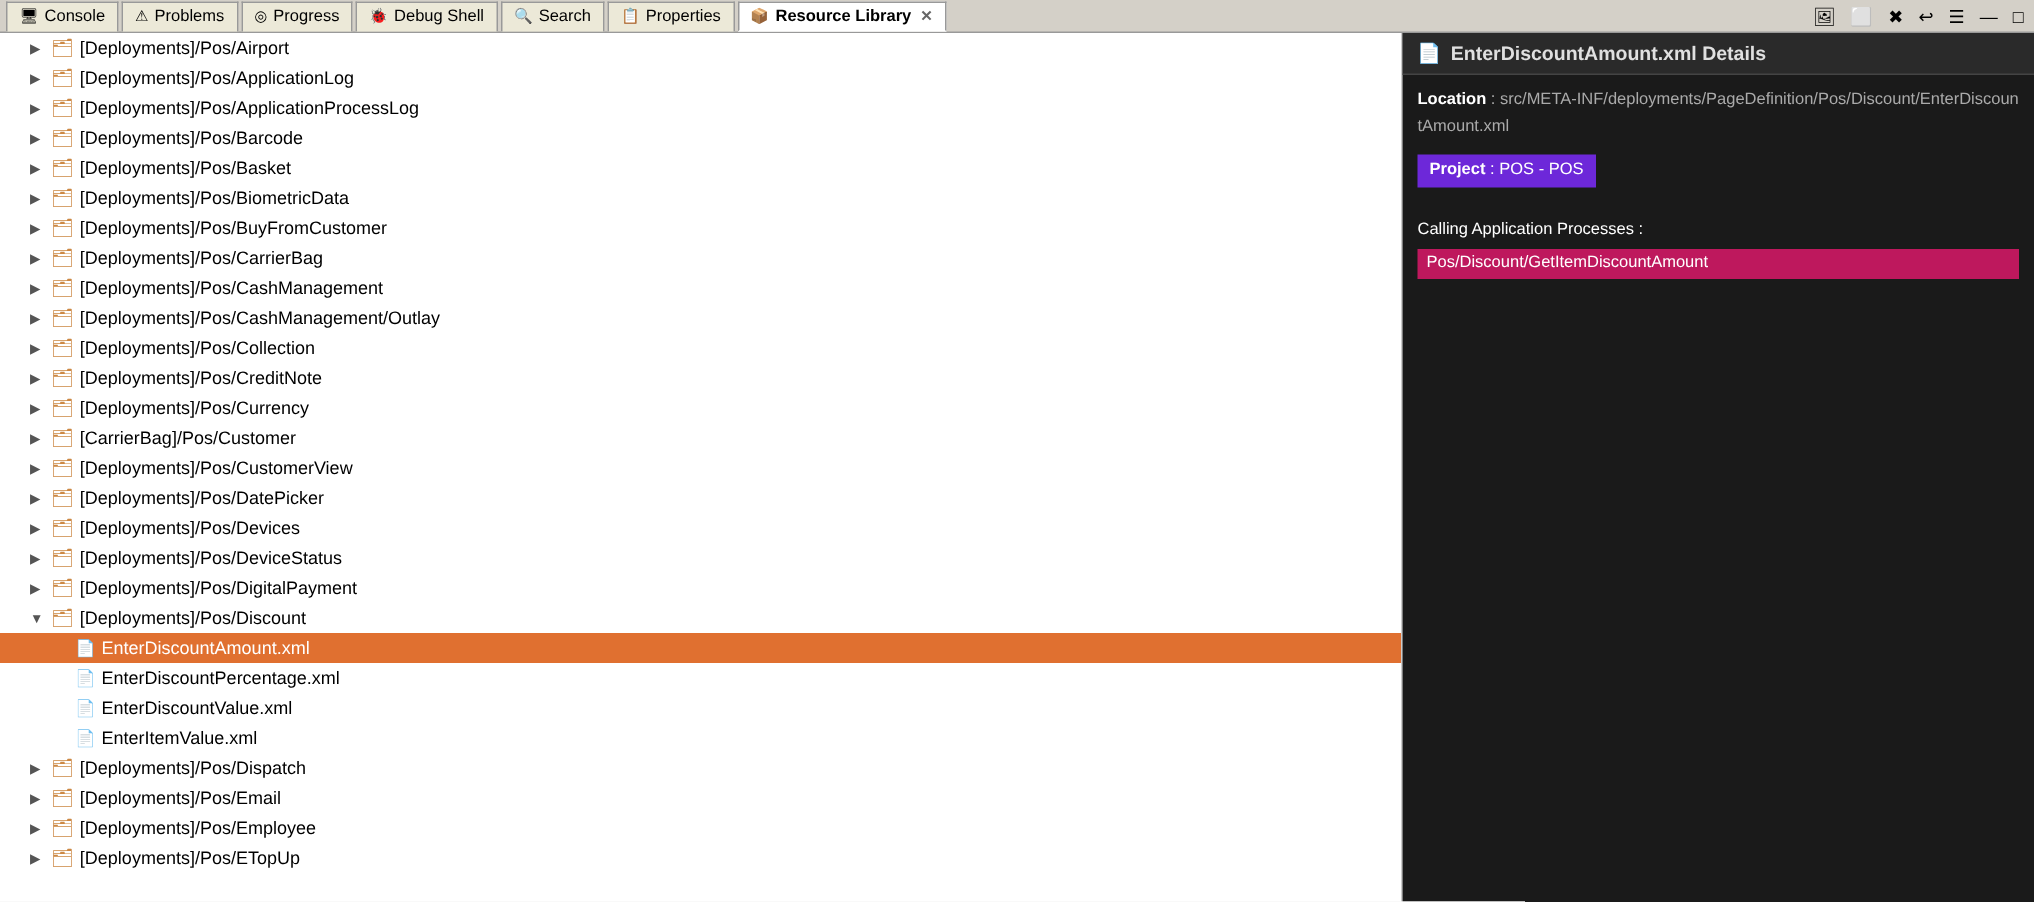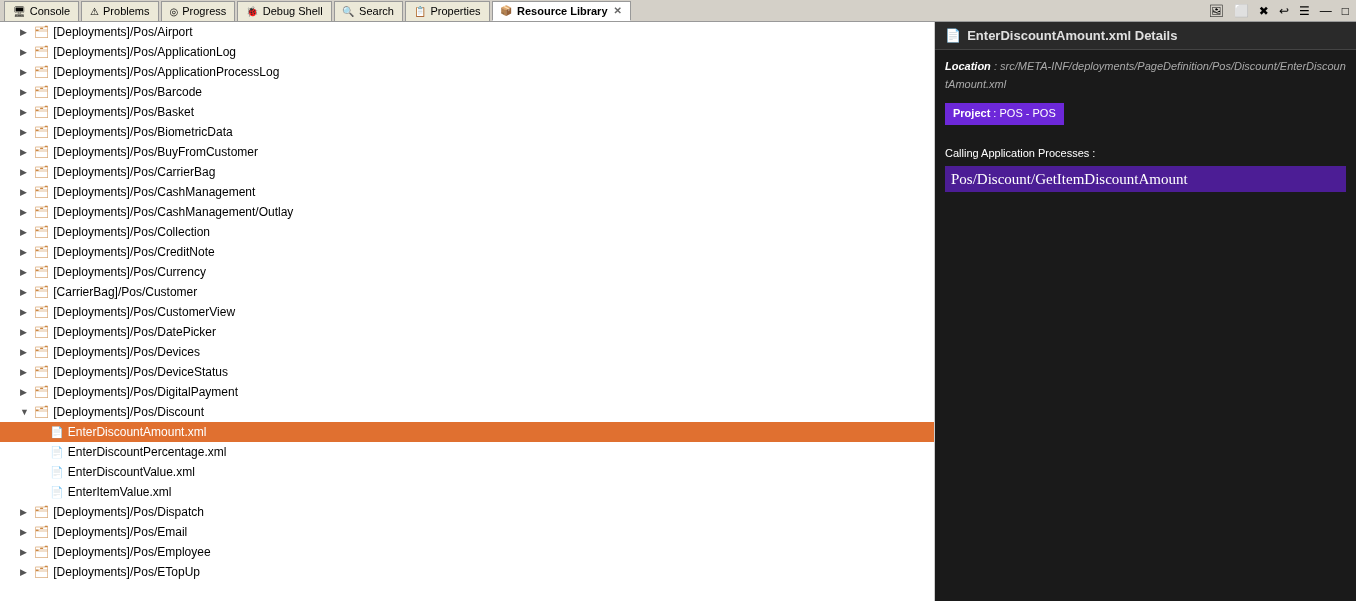--- a/index.html
+++ b/index.html
@@ -136,21 +136,20 @@
     .details-content {
       padding: 8px 10px;
       font-size: 11px;
       line-height: 1.6;
     }
     .details-location {
       color: #aaaaaa;
       font-size: 11px;
       margin-bottom: 10px;
       word-break: break-all;
-      font-style: italic;
     }
     .details-location span.label {
       color: #ffffff;
       font-weight: bold;
     }
     .details-project {
       background: #6d28d9;
       color: #ffffff;
       padding: 2px 8px;
       display: inline-block;
@@ -163,27 +162,26 @@
     }
     .details-calling {
       font-size: 11px;
     }
     .details-calling .calling-label {
       color: #ffffff;
       font-weight: normal;
       margin-bottom: 4px;
     }
     .details-calling .calling-item {
-      background: #4c1d95;
+      background: #be185d;
       color: #ffffff;
       padding: 1px 6px;
       margin: 2px 0;
       display: block;
-      font-size: 15px;
-      font-family: Liberation Serif, serif;
+      font-size: 11px;
     }
 
     
     .folder-orange {
       color: #cc8844;
     }
   </style>
 </head>
 <body>
 

